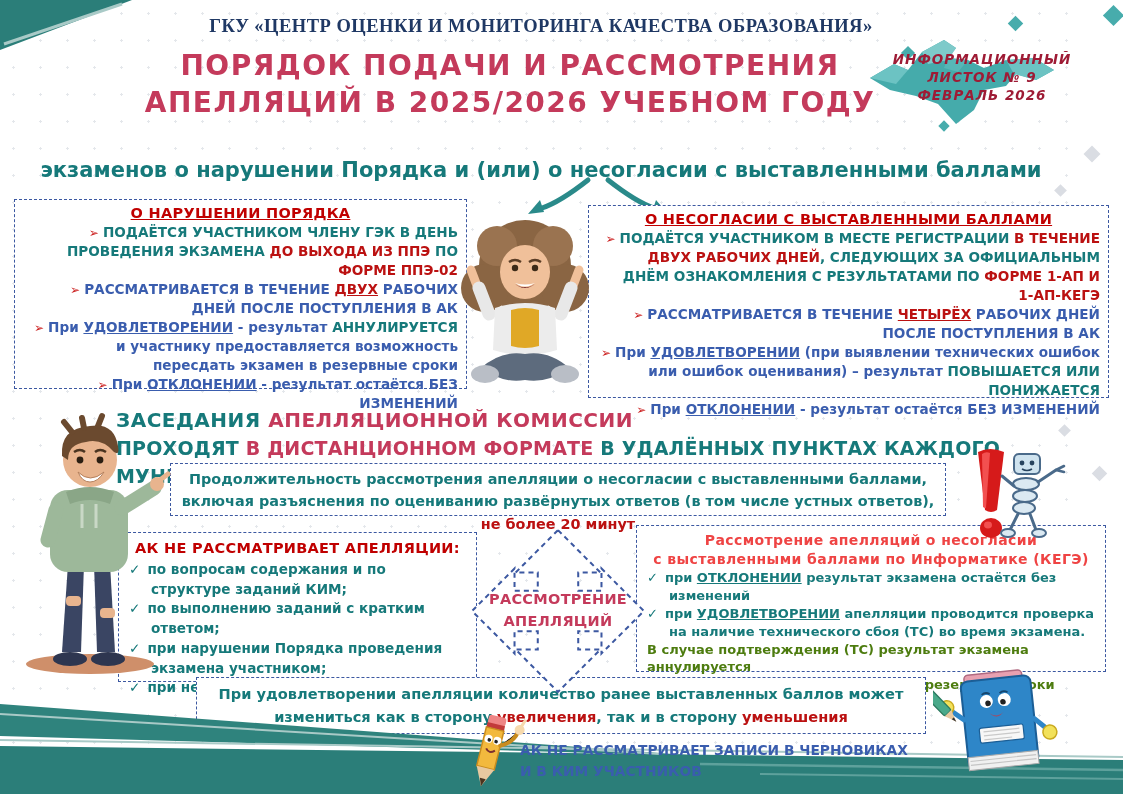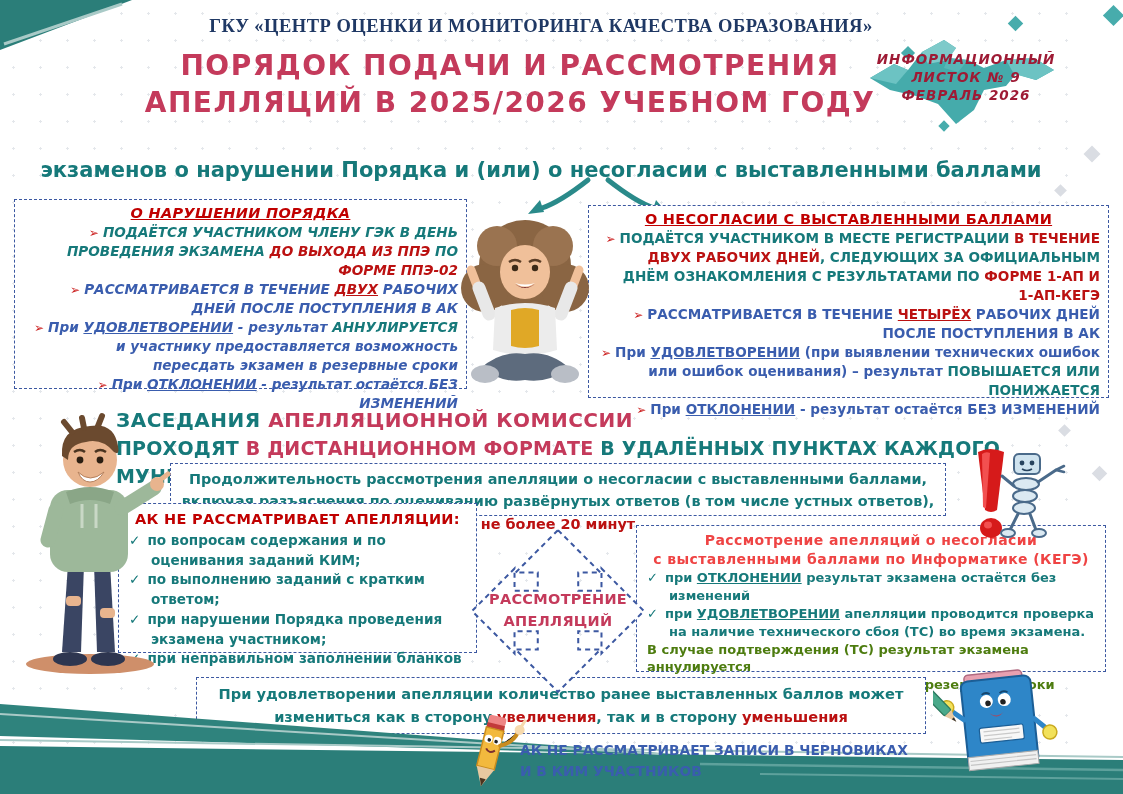--- a/index.html
+++ b/index.html
@@ -12,31 +12,31 @@
   .dm { position:absolute; background:#dadde3; transform:rotate(45deg); }
   .dm.t { background:#47acac; }
 
   
   .org { position:absolute; top:16px; left:0; width:100%; text-align:center;
     font-family:"Liberation Serif", serif; font-weight:bold; font-size:18.5px; color:#1f3864; letter-spacing:.5px;}
   .title { position:absolute; top:48px; left:110px; width:800px; text-align:center;
     font-weight:bold; font-size:28px; color:#c43a5b; letter-spacing:1.5px; line-height:1.32; }
   .crimea { position:absolute; top:28px; right:6px; width:220px; height:108px; }
   .crimea svg { position:absolute; inset:0; }
-  .info-txt { position:absolute; top:22px; left:0; width:100%; text-align:center;
+  .info-txt { position:absolute; top:22px; left:16px; width:100%; text-align:center;
     font-weight:bold; font-size:13.5px; color:#9e1b35; line-height:1.35; letter-spacing:1px; font-style:italic;}
   .subtitle { position:absolute; top:126px; left:0; width:100%; text-align:center;
     font-weight:bold; font-size:21px; color:#16797a; line-height:1.42; }
 
   
   .curved { position:absolute; top:176px; left:518px; width:160px; height:42px; }
 
   
   .dbox { position:absolute; background:#fff; border:1.6px dashed #3c58a1; }
-  .box-violation { top:199px; left:14px; width:453px; height:190px; padding:5px 8px 4px 8px;font-style:italic; }
+  .box-violation { top:199px; left:14px; width:453px; height:190px; padding:5px 8px 4px 8px; }
   .box-disagreement { top:205px; left:588px; width:521px; height:193px; padding:5px 8px 4px 8px; }
   .box-title { text-align:center; font-weight:bold; font-size:14.5px; color:#c00000; text-decoration:underline; margin-bottom:2px; letter-spacing:.3px;}
   ul.arrows { list-style:none; }
   ul.arrows li { font-weight:bold; font-size:13.6px; line-height:1.4; padding-left:17px; text-indent:-17px;text-align:right; }
   .mk { color:#cc2222; margin-right:4px; font-size:12px; }
   .mkc { color:#16797a; margin-right:7px; }
   .t { color:#16797a; } .b { color:#3a5dae; } .r { color:#bb1111; } .cr { color:#c43a5b; }
   .u { text-decoration:underline; }
 
   
@@ -47,21 +47,21 @@
   .notebook { position:absolute; top:660px; left:933px; width:138px; height:132px; z-index:5; }
 
   
   .sessions { position:absolute; top:406px; left:116px; width:995px; font-weight:bold; line-height:1.45; }
   .sessions .l1 { font-size:20px; letter-spacing:.5px; }
   .sessions .l2 { font-size:19px; letter-spacing:.2px; }
 
   .box-duration { top:463px; left:170px; width:776px; height:53px; text-align:center;
     font-weight:bold; font-size:14.4px; line-height:1.55; padding-top:4px; }
 
-  .box-not { top:503px; left:118px; width:359px; height:150px; padding:7px 10px; }
+  .box-not { top:532px; left:118px; width:359px; height:150px; padding:7px 10px; }
   .box-not .box-title { text-decoration:none; margin-bottom:4px; letter-spacing:.3px; }
   ul.checks { list-style:none; }
   ul.checks li { font-weight:bold; font-size:13.6px; line-height:1.45; color:#16797a; padding-left:22px; text-indent:-22px; }
 
   .cross { position:absolute; top:524px; left:467px; width:182px; height:174px; z-index:4; }
   .cross .lbl { position:absolute; top:0; left:0; width:100%; height:100%; display:flex; flex-direction:column;
     align-items:center; justify-content:center; font-weight:bold; font-size:14.5px; color:#c43a5b; line-height:1.5; letter-spacing:.3px;}
 
   .box-kege { top:525px; left:636px; width:470px; height:147px; padding:5px 10px; }
   .kege-title { text-align:center; font-weight:bold; font-size:14px; color:#ef4444; line-height:1.35; letter-spacing:.4px; }
@@ -235,21 +235,21 @@
     </g>
   </svg>
 
   <div class="dbox box-duration">
     <span class="t">Продолжительность рассмотрения апелляции о несогласии с выставленными баллами, включая разъяснения по оцениванию развёрнутых ответов (в том числе устных ответов), </span><span class="r">не более 20 минут</span>
   </div>
 
   <div class="dbox box-not">
     <div class="box-title">АК НЕ РАССМАТРИВАЕТ АПЕЛЛЯЦИИ:</div>
     <ul class="checks">
-      <li><span class="mkc">✓</span><span>по вопросам содержания и по оценивания заданий КИМ;</span></li>
+      <li><span class="mkc">✓</span><span>по вопросам содержания и по структуре заданий КИМ;</span></li>
       <li><span class="mkc">✓</span><span>по выполнению заданий с кратким ответом;</span></li>
       <li><span class="mkc">✓</span><span>при нарушении Порядка проведения экзамена участником;</span></li>
       <li><span class="mkc">✓</span><span>при неправильном заполнении бланков</span></li>
     </ul>
   </div>
 
   <div class="cross">
     <svg width="182" height="174" viewBox="0 0 180 170">
       <path d="M90 5 L132 47 L110 47 L110 65 L133 65 L133 43 L175 85 L133 127 L133 105 L110 105 L110 123 L132 123 L90 165 L48 123 L70 123 L70 105 L47 105 L47 127 L5 85 L47 43 L47 65 L70 65 L70 47 L48 47 Z" fill="#ffffff" stroke="#3c58a1" stroke-width="2" stroke-dasharray="5 4"></path>
     </svg>

